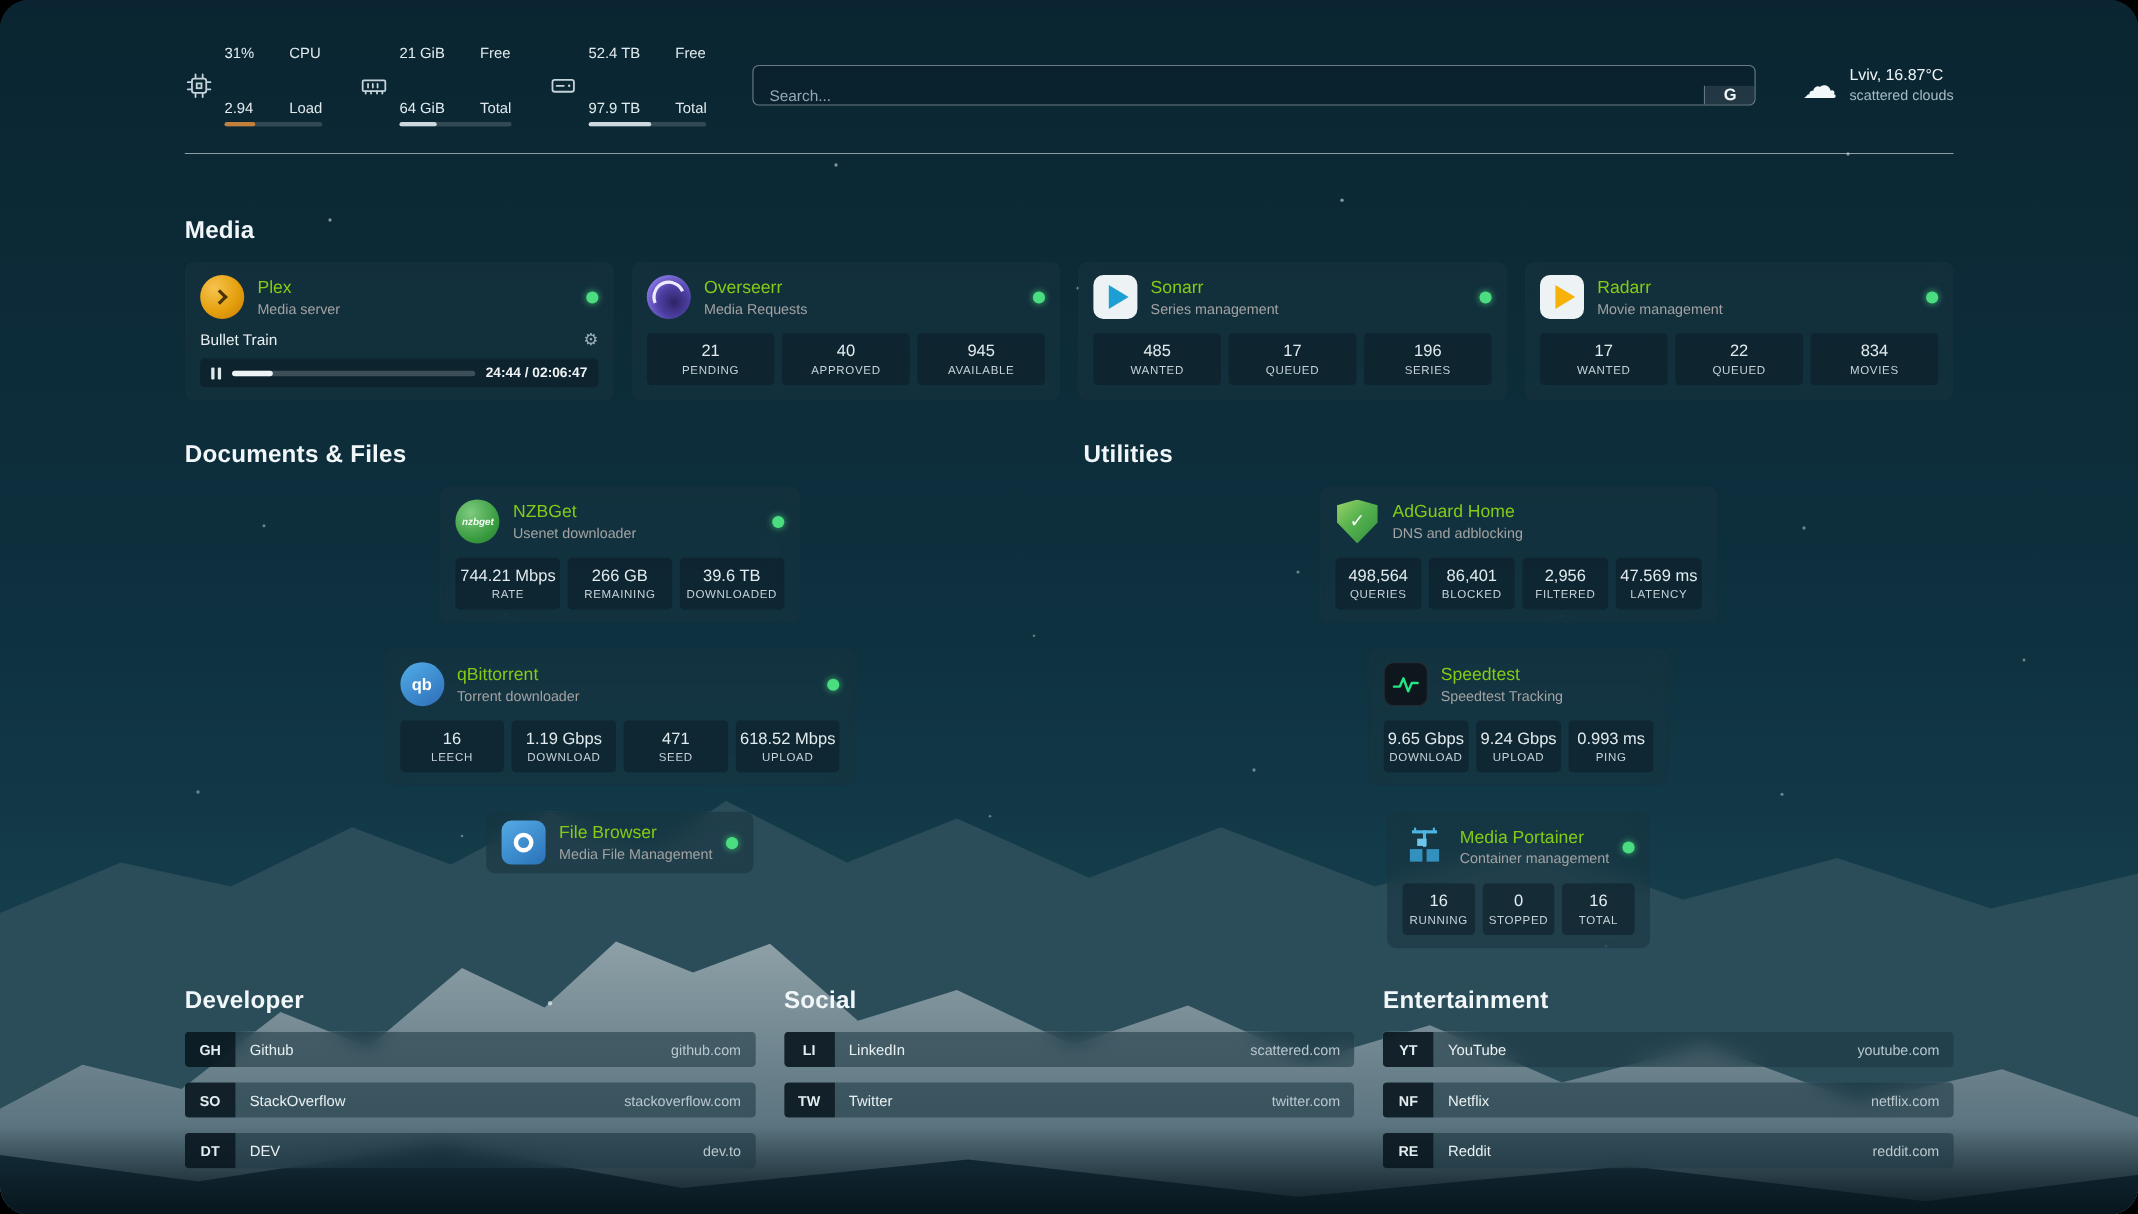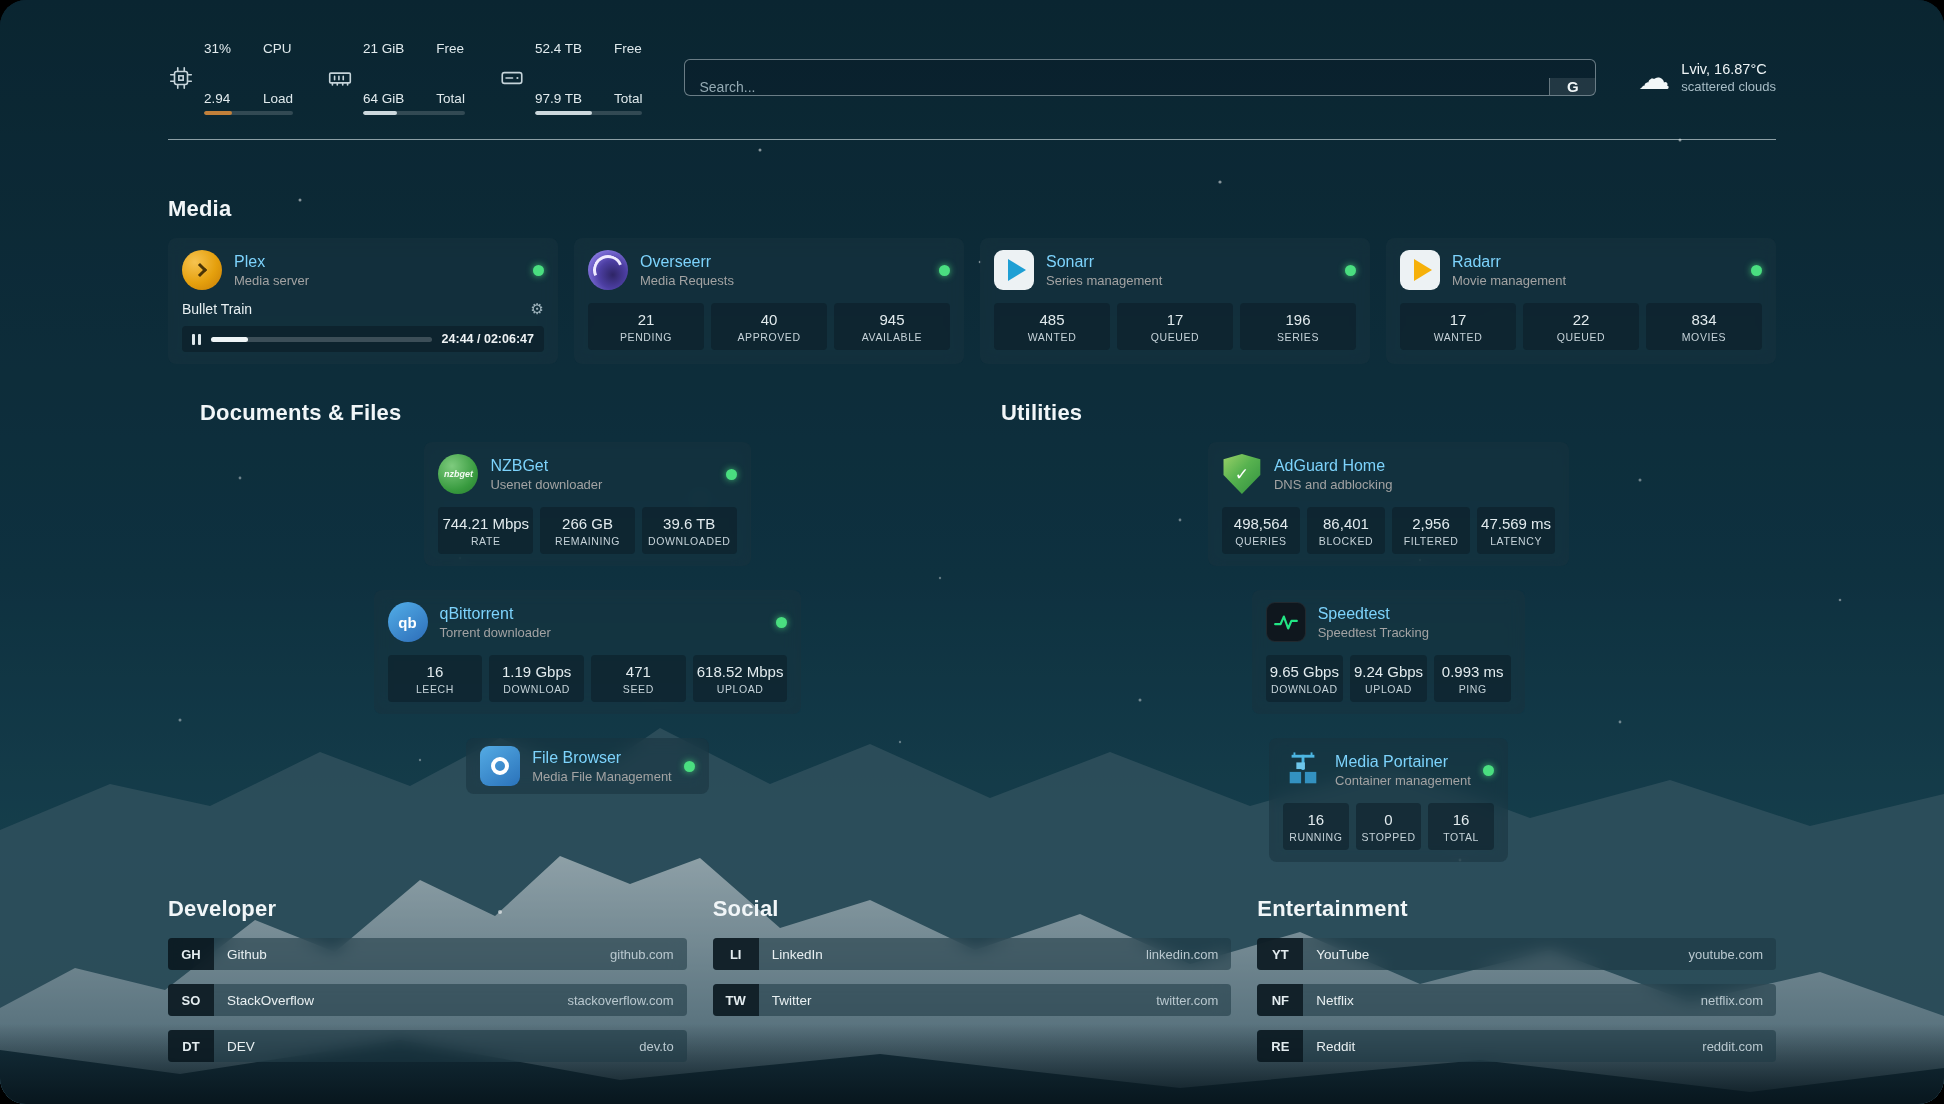--- a/index.html
+++ b/index.html
@@ -34,42 +34,42 @@
   
   .section-title { font-size:22px; font-weight:600; color:#f1f6f8; margin-bottom:16px; letter-spacing:.2px; }
   .media-section { margin-top:56px; }
   .media-grid { display:grid; grid-template-columns:repeat(4,1fr); gap:16px; }
 
   .card { background:rgba(25,51,62,.55); border-radius:8px; padding:12px 14px; backdrop-filter:blur(8px) saturate(1.1); cursor:pointer; }
   .card.slim { padding:8px 14px; }
   .card-header { display:flex; align-items:center; gap:12px; }
   .app-icon { width:40px; height:40px; flex:0 0 40px; display:flex; align-items:center; justify-content:center; border-radius:9px; position:relative; }
   .app-text { flex:1; min-width:0; }
-  .app-name { font-size:16px; font-weight:500; color:#7dd3fc; line-height:1.2; }
+  .app-name { font-size:16px; font-weight:500; color:#84cc16; line-height:1.2; }
   .app-desc { font-size:13px; color:#a3a3a3; margin-top:2px; }
   .status-dot { width:11px; height:11px; border-radius:50%; background:#4ade80; box-shadow:0 0 7px rgba(74,222,128,.8); flex:0 0 11px; }
 
   .stats { display:grid; gap:7px; margin-top:13px; }
   .stats.c3 { grid-template-columns:repeat(3,1fr); }
   .stats.c4 { grid-template-columns:repeat(4,1fr); }
   .stat { background:rgba(9,26,35,.5); border-radius:4px; text-align:center; padding:8px 4px 7px; cursor:default; }
   .stat-value { font-size:15px; color:#e2ebee; }
   .stat-label { font-size:10.5px; font-weight:400; color:#c6d3d9; letter-spacing:.6px; margin-top:3px; }
 
   
   .np-title-row { display:flex; justify-content:space-between; align-items:center; margin-top:10px; font-size:14px; color:#e8f0f2; }
   .gear-glyph { color:#9fb4bd; font-size:15px; cursor:pointer; }
   .np-player { margin-top:8px; display:flex; align-items:center; background:rgba(9,26,35,.55); border-radius:4px; padding:5px 10px; height:26px; }
   .pause-btn { display:flex; gap:3px; cursor:pointer; }
   .pause-btn i { display:block; width:3px; height:11px; background:#dfe9ec; border-radius:1px; }
   .np-track { flex:1; height:5px; background:rgba(255,255,255,.2); border-radius:3px; margin:0 10px; cursor:pointer; }
   .np-fill { height:100%; background:#eef4f6; border-radius:3px; }
   .np-time { font-size:12.5px; font-weight:600; color:#eef2f4; white-space:nowrap; }
 
-  .columns { display:grid; grid-template-columns:1fr 1fr; gap:0 26px; margin-top:36px;margin-left:32px; }
+  .columns { display:grid; grid-template-columns:1fr 1fr; gap:0 26px; margin-top:36px; }
   .cards { display:flex; flex-direction:column; gap:24px;align-items:center; }
 
   
   .plex-icon { border-radius:50%; background:radial-gradient(circle at 32% 30%, #f6c350, #e5a00d 55%, #c67c08); }
   .plex-chevron { width:10px; height:10px; border-top:3.5px solid #4a3406; border-right:3.5px solid #4a3406; transform:rotate(45deg); margin-left:-4px; }
   .overseerr-icon { border-radius:50%; background:radial-gradient(circle at 62% 62%, #2e2566 0%, #4d3fa3 40%, #7e6fd9 72%, #b9aefc 100%); overflow:hidden; }
   .overseerr-icon::after { content:""; position:absolute; inset:5px; border-radius:50%; border:3.5px solid transparent; border-top-color:#efeaff; border-left-color:#efeaff; transform:rotate(22deg); }
   .sonarr-icon, .radarr-icon { background:#edf2f4; }
   .tri { width:0; height:0; border-top:11px solid transparent; border-bottom:11px solid transparent; margin-left:5px; }
   .tri.blue { border-left:18px solid #1e9fd4; }
@@ -548,21 +548,21 @@
           </div>
         </div>
       </section>
 
       <section>
         <h2 class="section-title">Social</h2>
         <div class="bm-rows">
           <div class="bm-row">
             <span class="bm-abbr">LI</span>
             <span class="bm-name">LinkedIn</span>
-            <span class="bm-domain">linkedin.com</span>
+            <span class="bm-domain">scattered.com</span>
           </div>
           <div class="bm-row">
             <span class="bm-abbr">TW</span>
             <span class="bm-name">Twitter</span>
             <span class="bm-domain">twitter.com</span>
           </div>
         </div>
       </section>
 
       <section>

